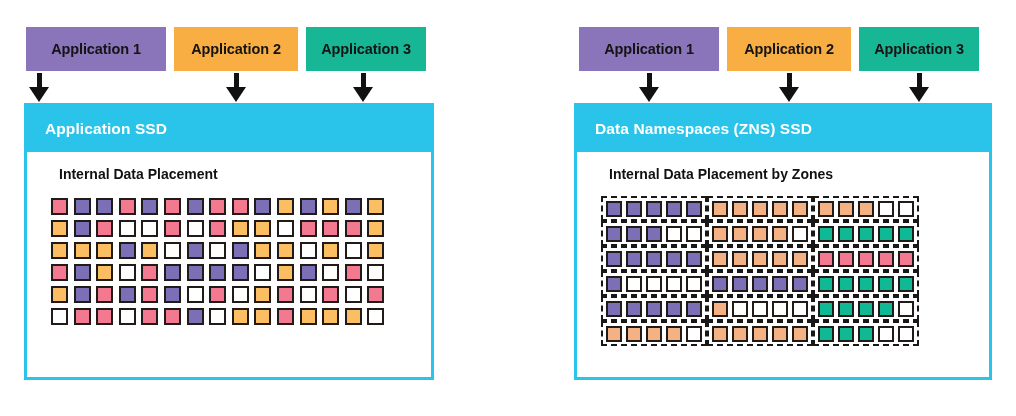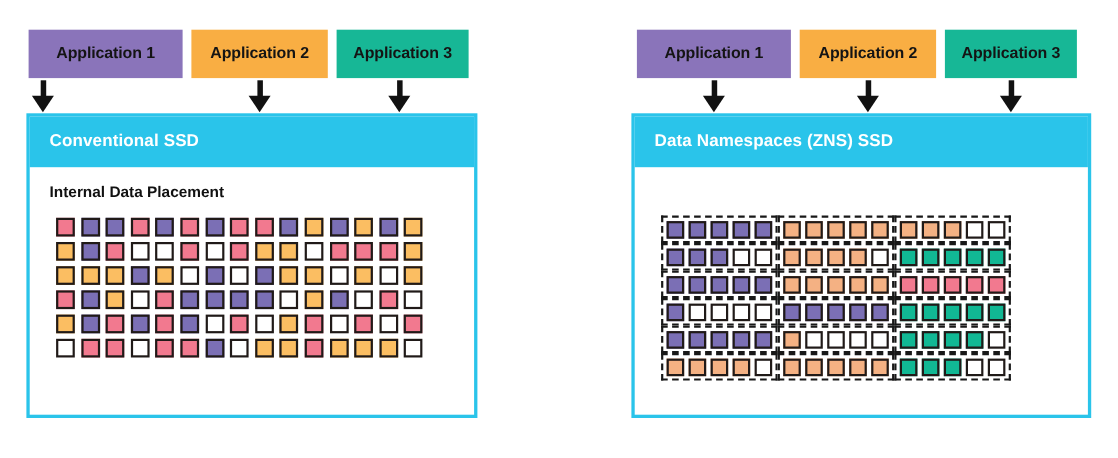--- a/index.html
+++ b/index.html
@@ -107,21 +107,21 @@
   }
 
   .ssd-body {
     position: relative;
     padding: 14px 0 0 0;
   }
   .ssd-subtitle {
     color: #111111;
     font-size: 14px;
     font-weight: bold;
-    padding-left: 18px;
+    padding-left: 32px;
     white-space: nowrap;
   }
 
   
   .grid-plain {
     position: absolute;
     left: 24px;
     top: 46px;
     display: flex;
     flex-direction: column;
@@ -192,21 +192,21 @@
       <div class="stem"></div>
         <div class="head"></div>
     </div>
     <div class="arrow" style="left:363px;top:73px;">
       <div class="stem"></div>
         <div class="head"></div>
     </div>
 
     <div class="ssd-card">
       <div class="ssd-title-bar">
-        <span class="ssd-title">Conventional SSD</span>
+        <span class="ssd-title">Application SSD</span>
       </div>
       <div class="ssd-body">
         <div class="ssd-subtitle">Internal Data Placement</div>
         <div class="grid-plain" id="grid-plain-0">
             <div class="grid-row">
               <div class="cell" style="background: rgb(242, 121, 143);"></div>
               <div class="cell" style="background: rgb(123, 111, 181);"></div>
               <div class="cell" style="background: rgb(123, 111, 181);"></div>
               <div class="cell" style="background: rgb(242, 121, 143);"></div>
               <div class="cell" style="background: rgb(123, 111, 181);"></div>
@@ -336,20 +336,21 @@
     <div class="arrow" style="left:411px;top:73px;">
       <div class="stem"></div>
         <div class="head"></div>
     </div>
 
     <div class="ssd-card">
       <div class="ssd-title-bar">
         <span class="ssd-title">Data Namespaces (ZNS) SSD</span>
       </div>
       <div class="ssd-body">
+        <div class="ssd-subtitle">Internal Data Placement by Zones</div>
         <div class="grid-zoned" id="grid-zoned-1">
             <div class="zrow">
               <div class="zone-cellbox">
                 <div class="cell" style="background: rgb(123, 111, 181);"></div>
                 <div class="cell" style="background: rgb(123, 111, 181);"></div>
                 <div class="cell" style="background: rgb(123, 111, 181);"></div>
                 <div class="cell" style="background: rgb(123, 111, 181);"></div>
                 <div class="cell" style="background: rgb(123, 111, 181);"></div>
               </div>
               <div class="zone-cellbox">

